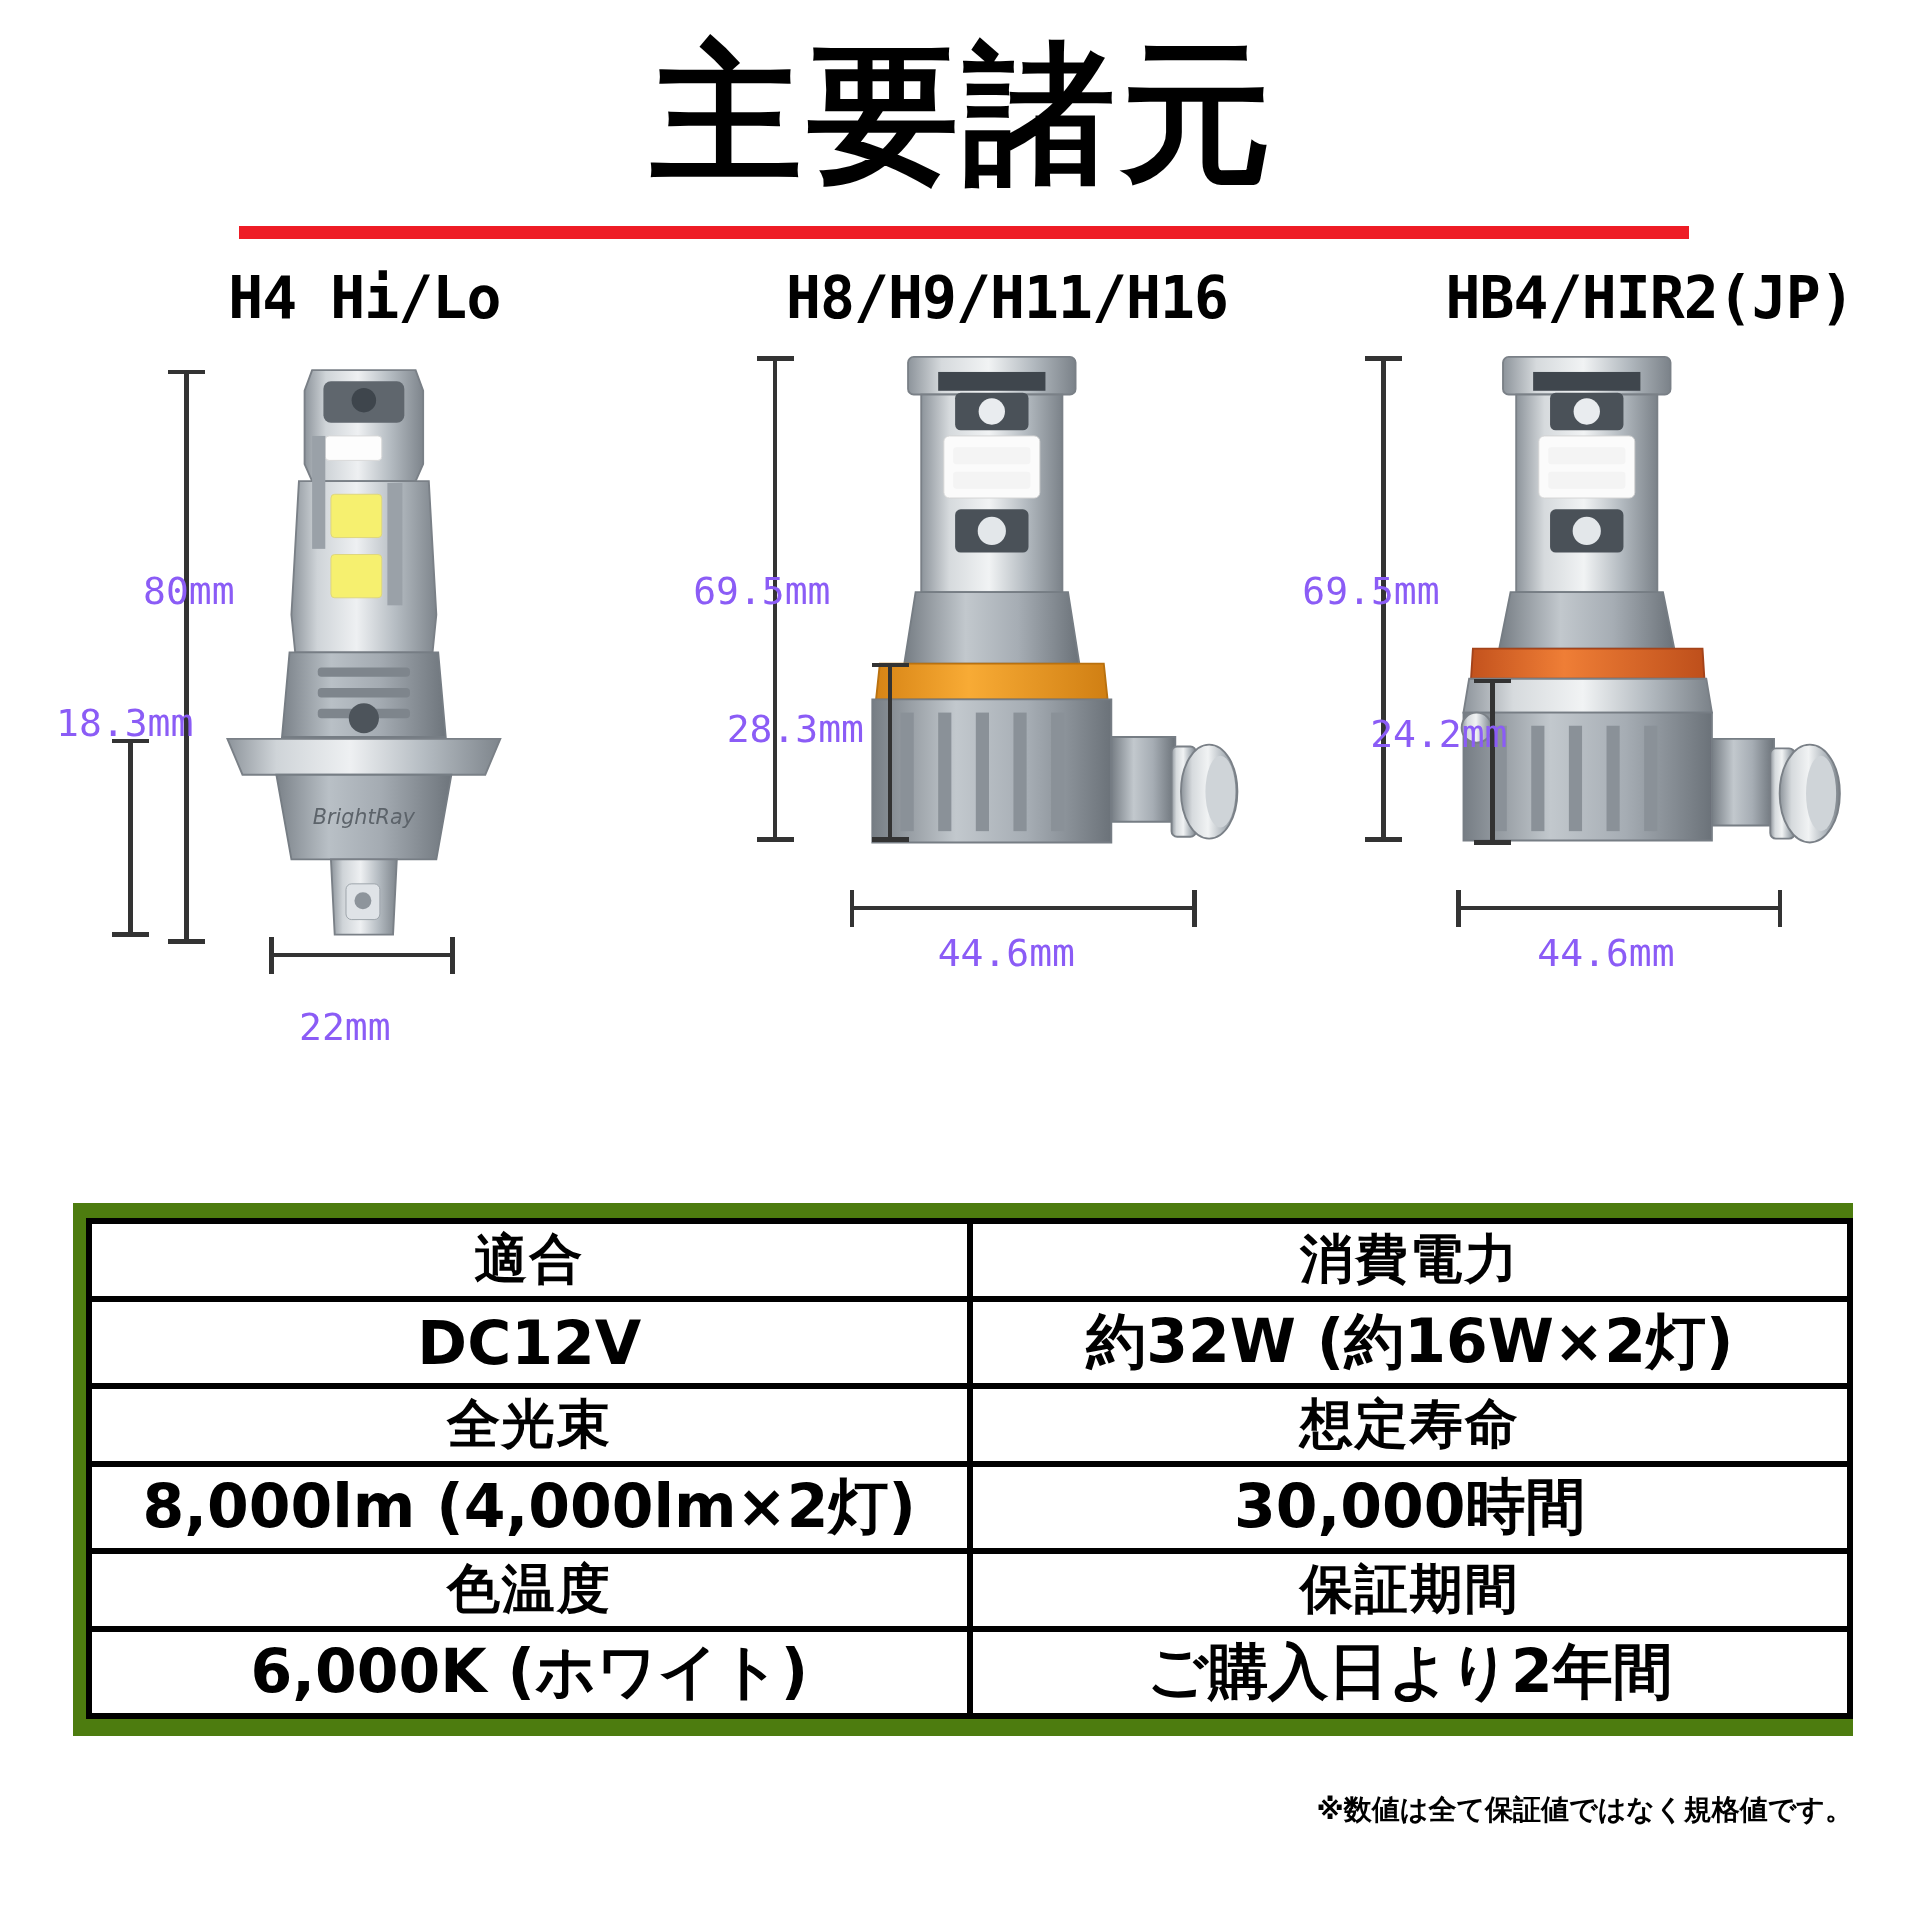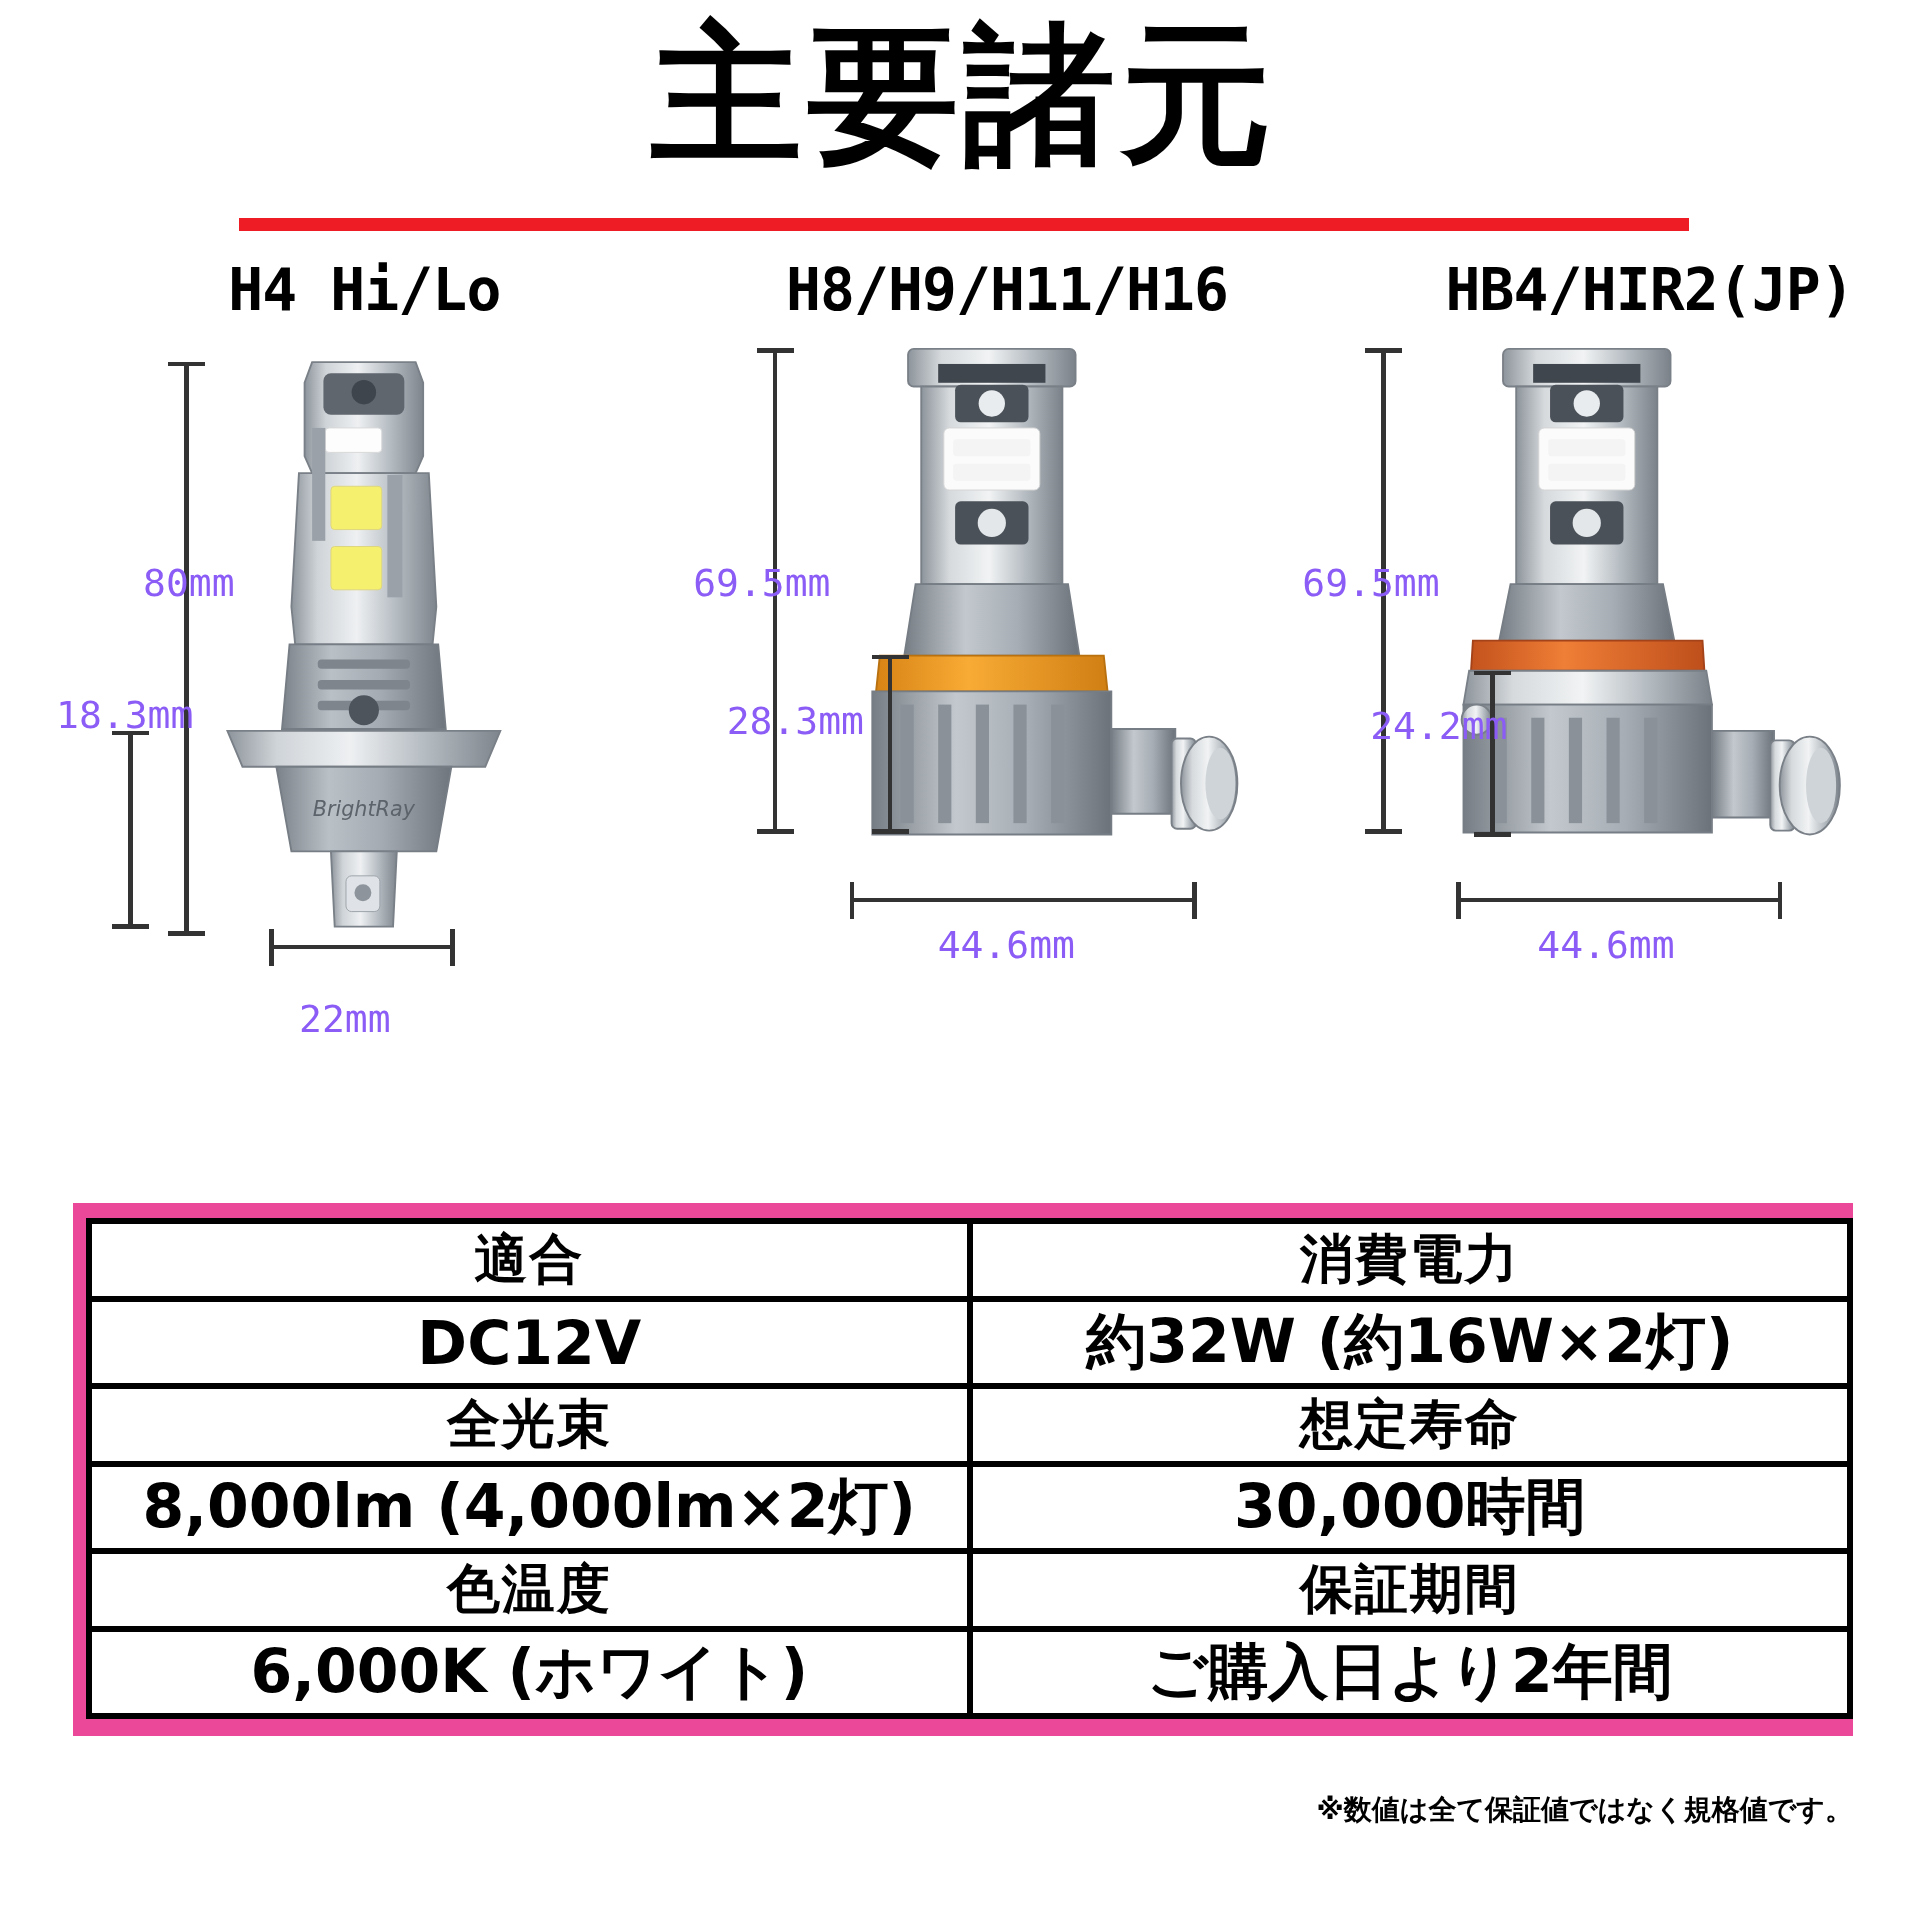--- a/index.html
+++ b/index.html
@@ -21,22 +21,22 @@
     box-sizing: border-box;
   }
 
   
   .title {
     text-align: center;
     font-size: 151px;
     font-weight: bold;
     letter-spacing: 5.6px;
     line-height: 1.1;
-    padding-top: 24px;
-    font-family: Liberation Mono, monospace;
+    padding-top: 32px;
+    font-family: Liberation Serif, serif;
   }
   .title-rule {
     width: 1450px;
     height: 13px;
     background: #ee1c25;
     margin: 28px auto 0 auto;
   }
 
   
   .products {
@@ -105,21 +105,21 @@
     color: #8b5cf6;
     white-space: nowrap;
   }
 
   
   .spec-table-wrap {
     position: absolute;
     left: 73px;
     top: 1203px;
     width: 1780px;
-    background: #ec4899;
+    background: #4d7c0f;
     padding: 15px 0 17px 13px;
     box-sizing: border-box;
   }
   table.spec {
     border-collapse: collapse;
     width: 100%;
     table-layout: fixed;
   }
   table.spec td {
     background: #ffffff;

